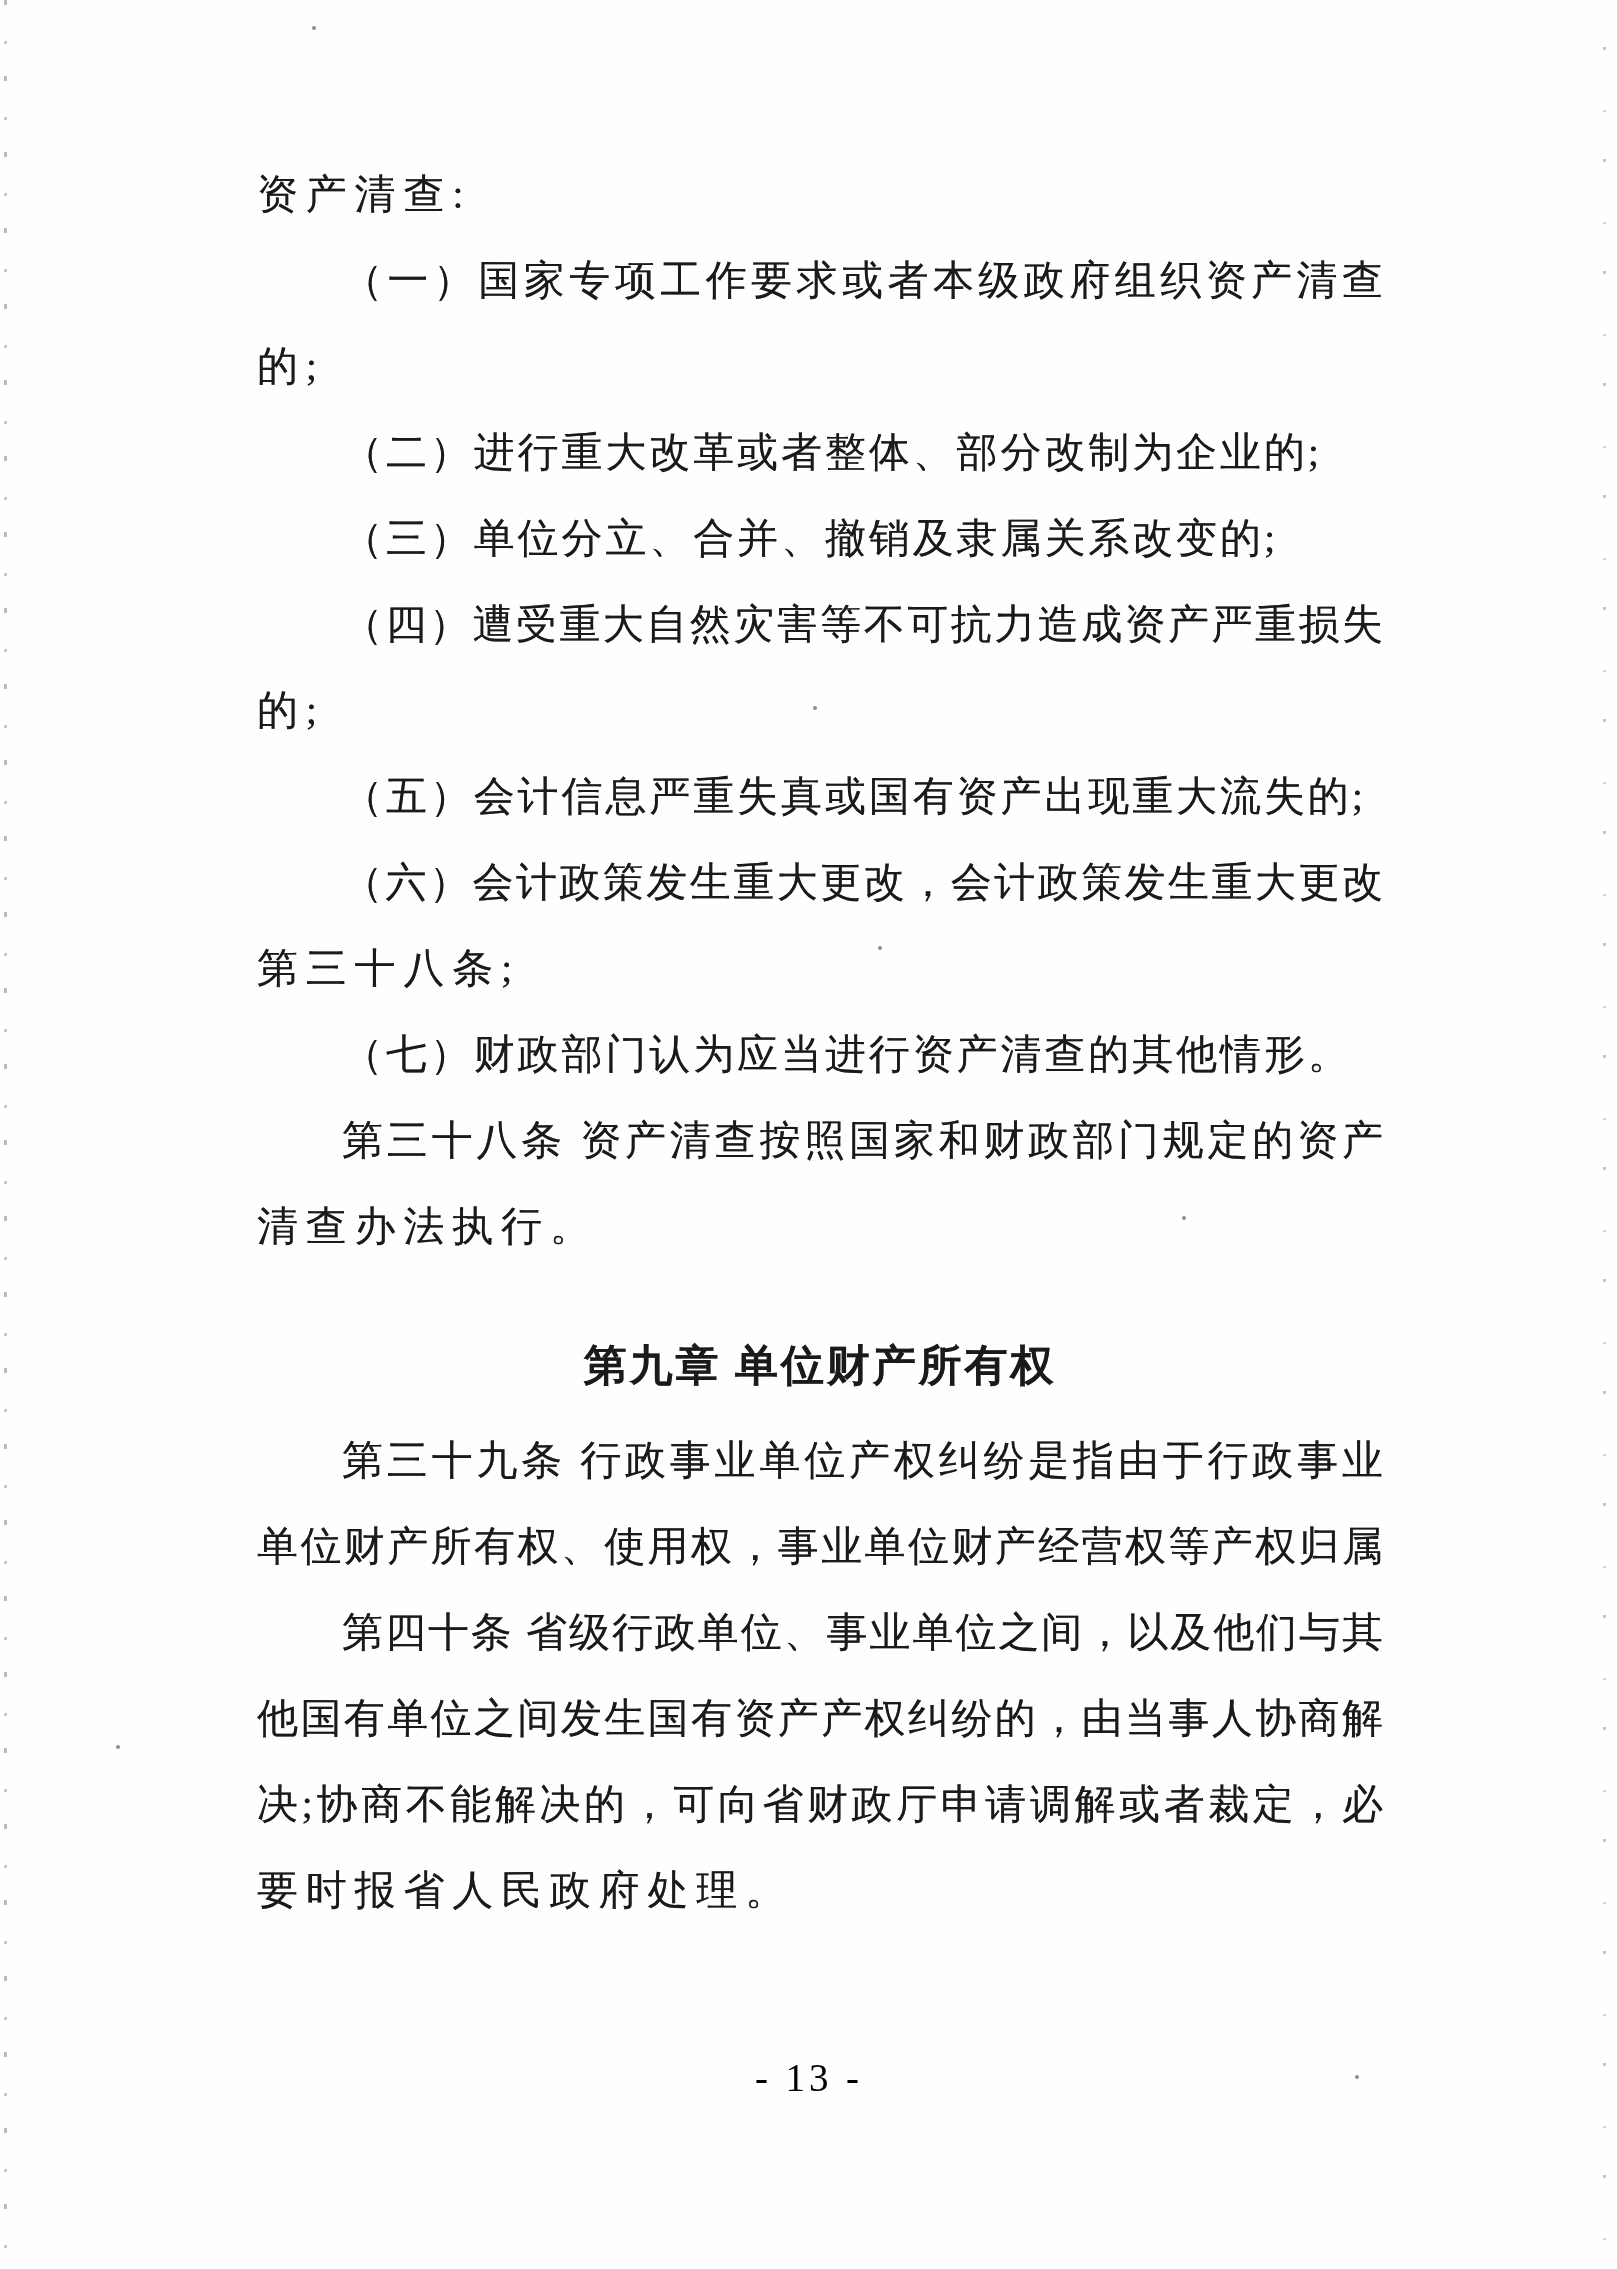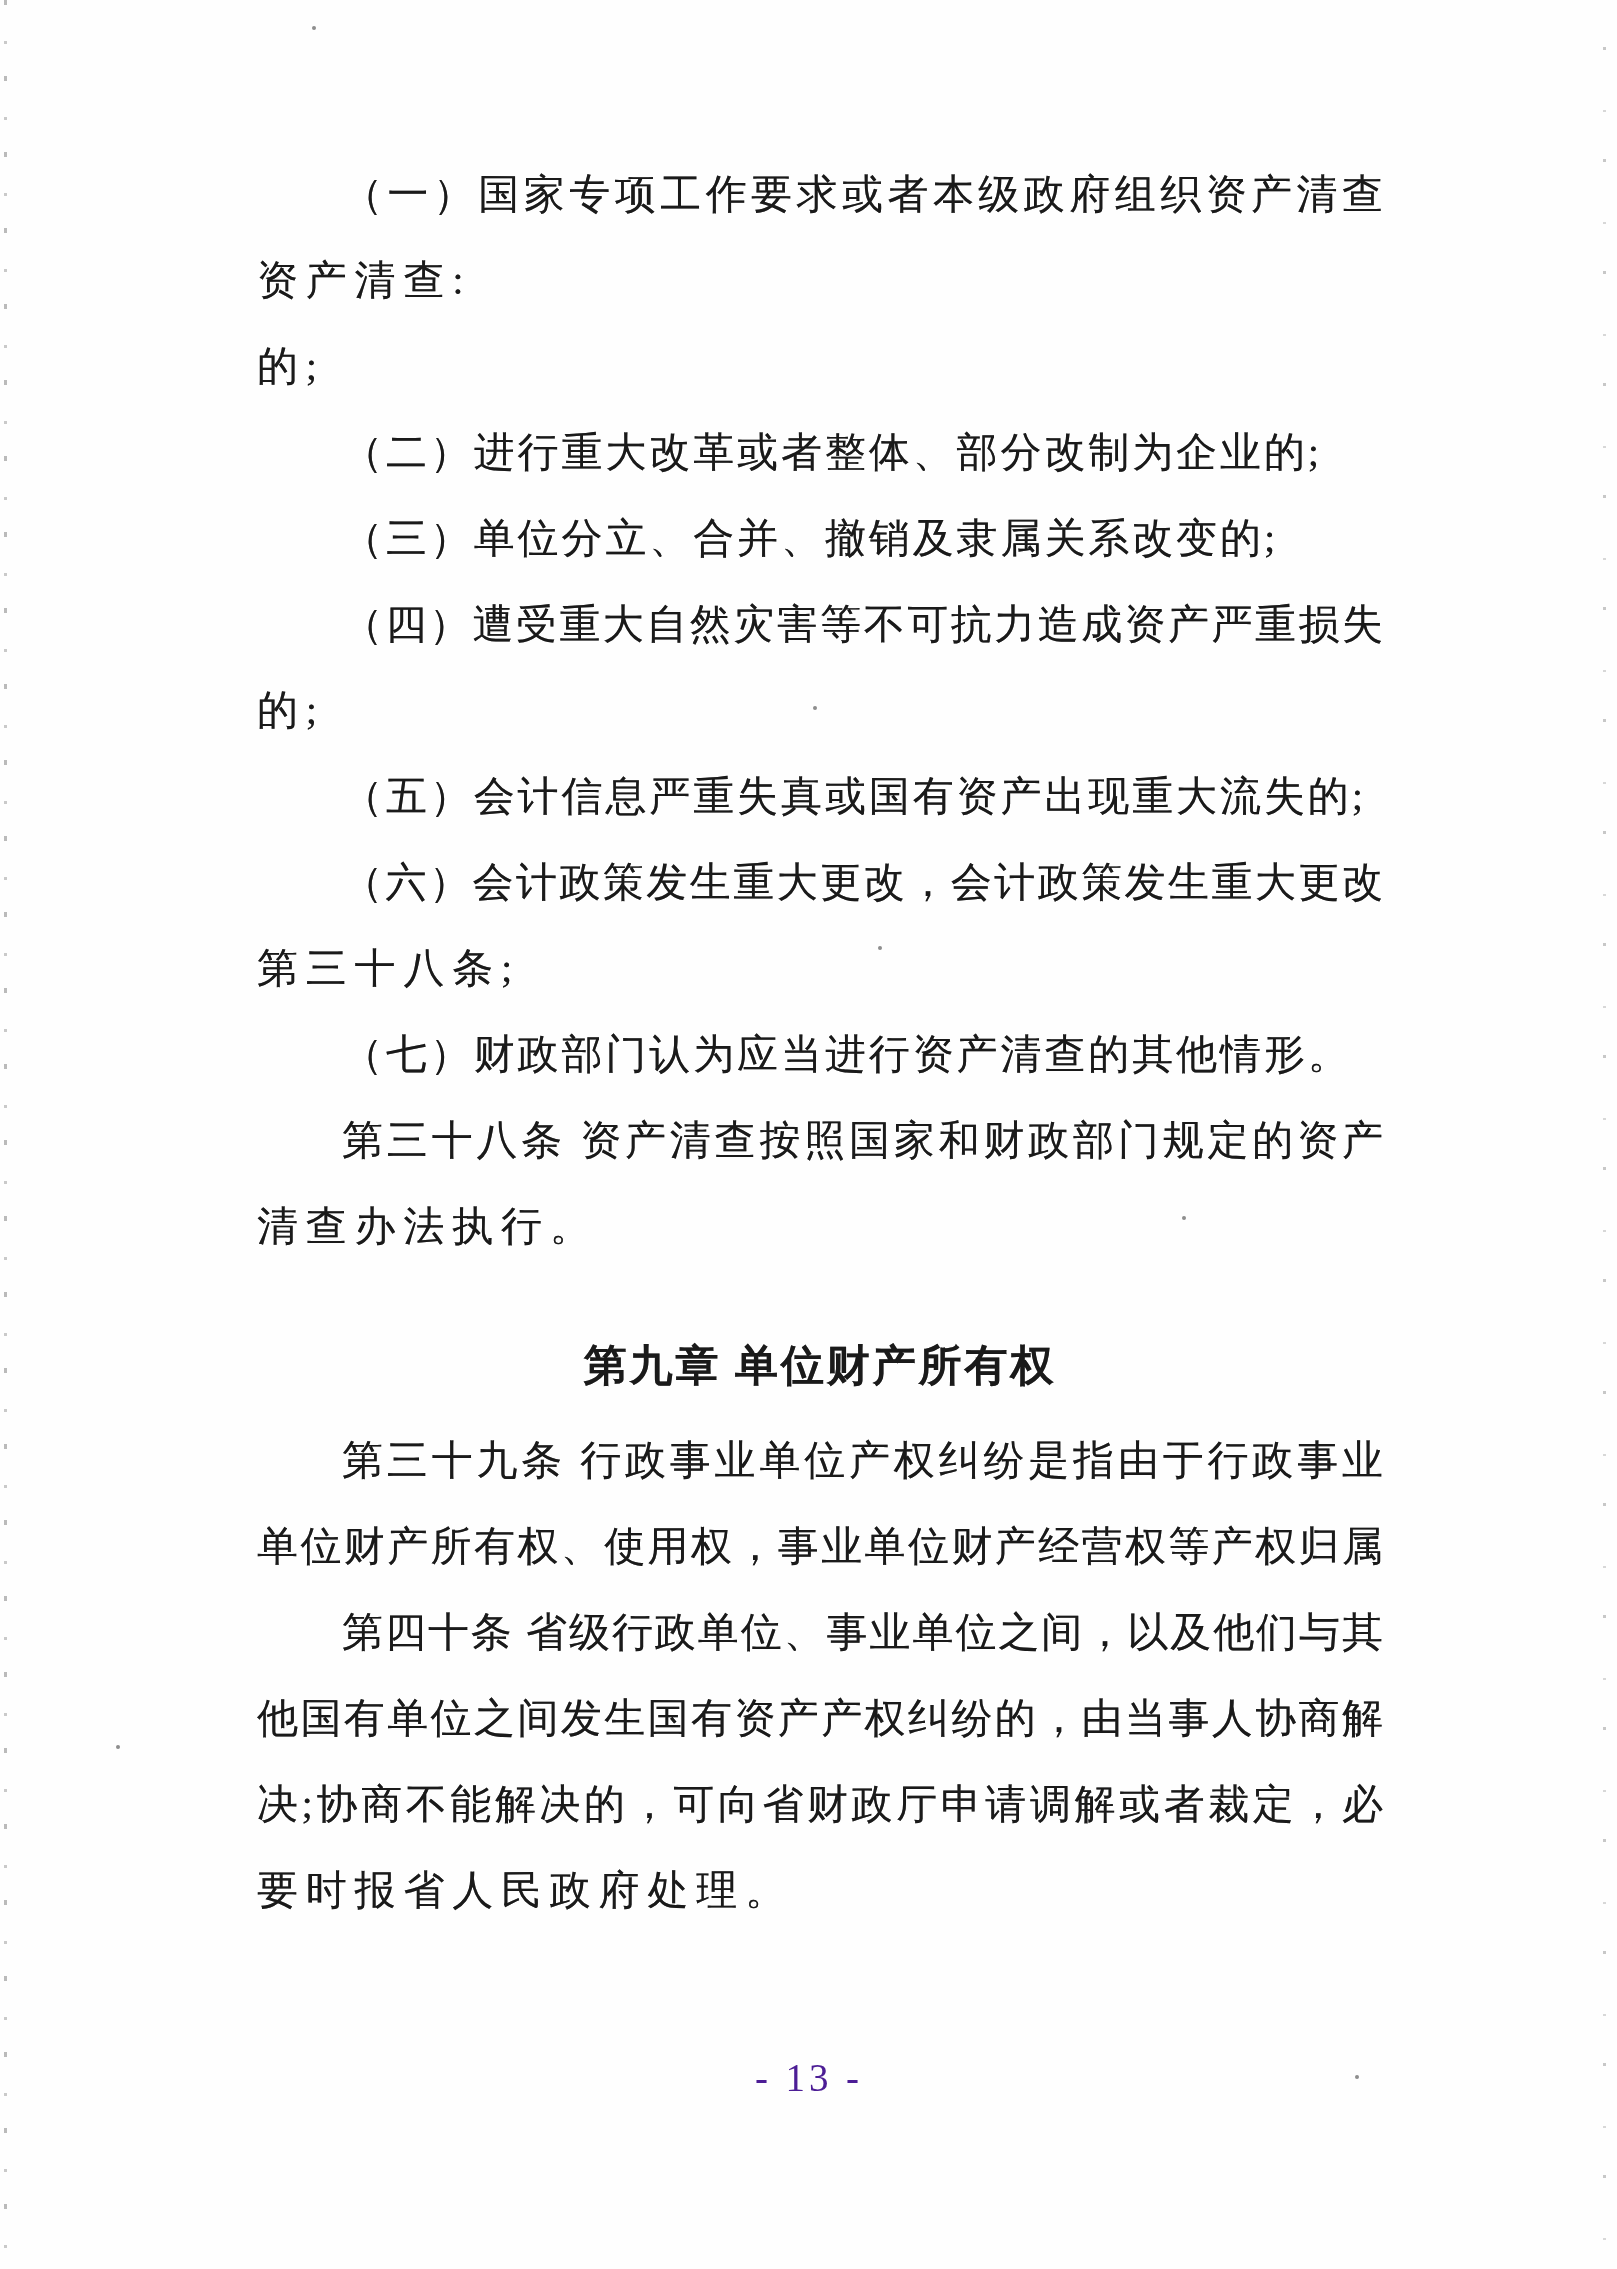--- a/index.html
+++ b/index.html
@@ -47,21 +47,21 @@
   }
   .page-number {
     position: absolute;
     left: 0;
     right: 0;
     top: 2049px;
     text-align: center;
     font-size: 39px;
     line-height: 58px;
     letter-spacing: 3.9px;
-    color: #4c1d95;
+    color: #000000;
   }
   
   .edge-speckle {
     position: absolute;
     top: 0;
     bottom: 0;
     width: 2.9px;
     pointer-events: none;
   }
   .edge-speckle.left {
@@ -104,22 +104,22 @@
   <div class="edge-speckle right"></div>
 
   <div class="dot" style="left:312px; top:26px;"></div>
   <div class="dot" style="left:813px; top:706px;"></div>
   <div class="dot" style="left:878px; top:946px;"></div>
   <div class="dot" style="left:1182px; top:1216px;"></div>
   <div class="dot" style="left:116px; top:1745px;"></div>
   <div class="dot" style="left:1355px; top:2075px;"></div>
 
   <div class="doc">
+    <div class="line spread">资产清查:</div>
     <div class="line indent just">（一）国家专项工作要求或者本级政府组织资产清查</div>
-    <div class="line spread">资产清查:</div>
     <div class="line spread">的;</div>
     <div class="line indent">（二）进行重大改革或者整体、部分改制为企业的;</div>
     <div class="line indent">（三）单位分立、合并、撤销及隶属关系改变的;</div>
     <div class="line indent just">（四）遭受重大自然灾害等不可抗力造成资产严重损失</div>
     <div class="line spread">的;</div>
     <div class="line indent">（五）会计信息严重失真或国有资产出现重大流失的;</div>
     <div class="line indent just">（六）会计政策发生重大更改，会计政策发生重大更改</div>
     <div class="line spread">第三十八条;</div>
     <div class="line indent">（七）财政部门认为应当进行资产清查的其他情形。</div>
     <div class="line indent just">第三十八条 资产清查按照国家和财政部门规定的资产</div>

